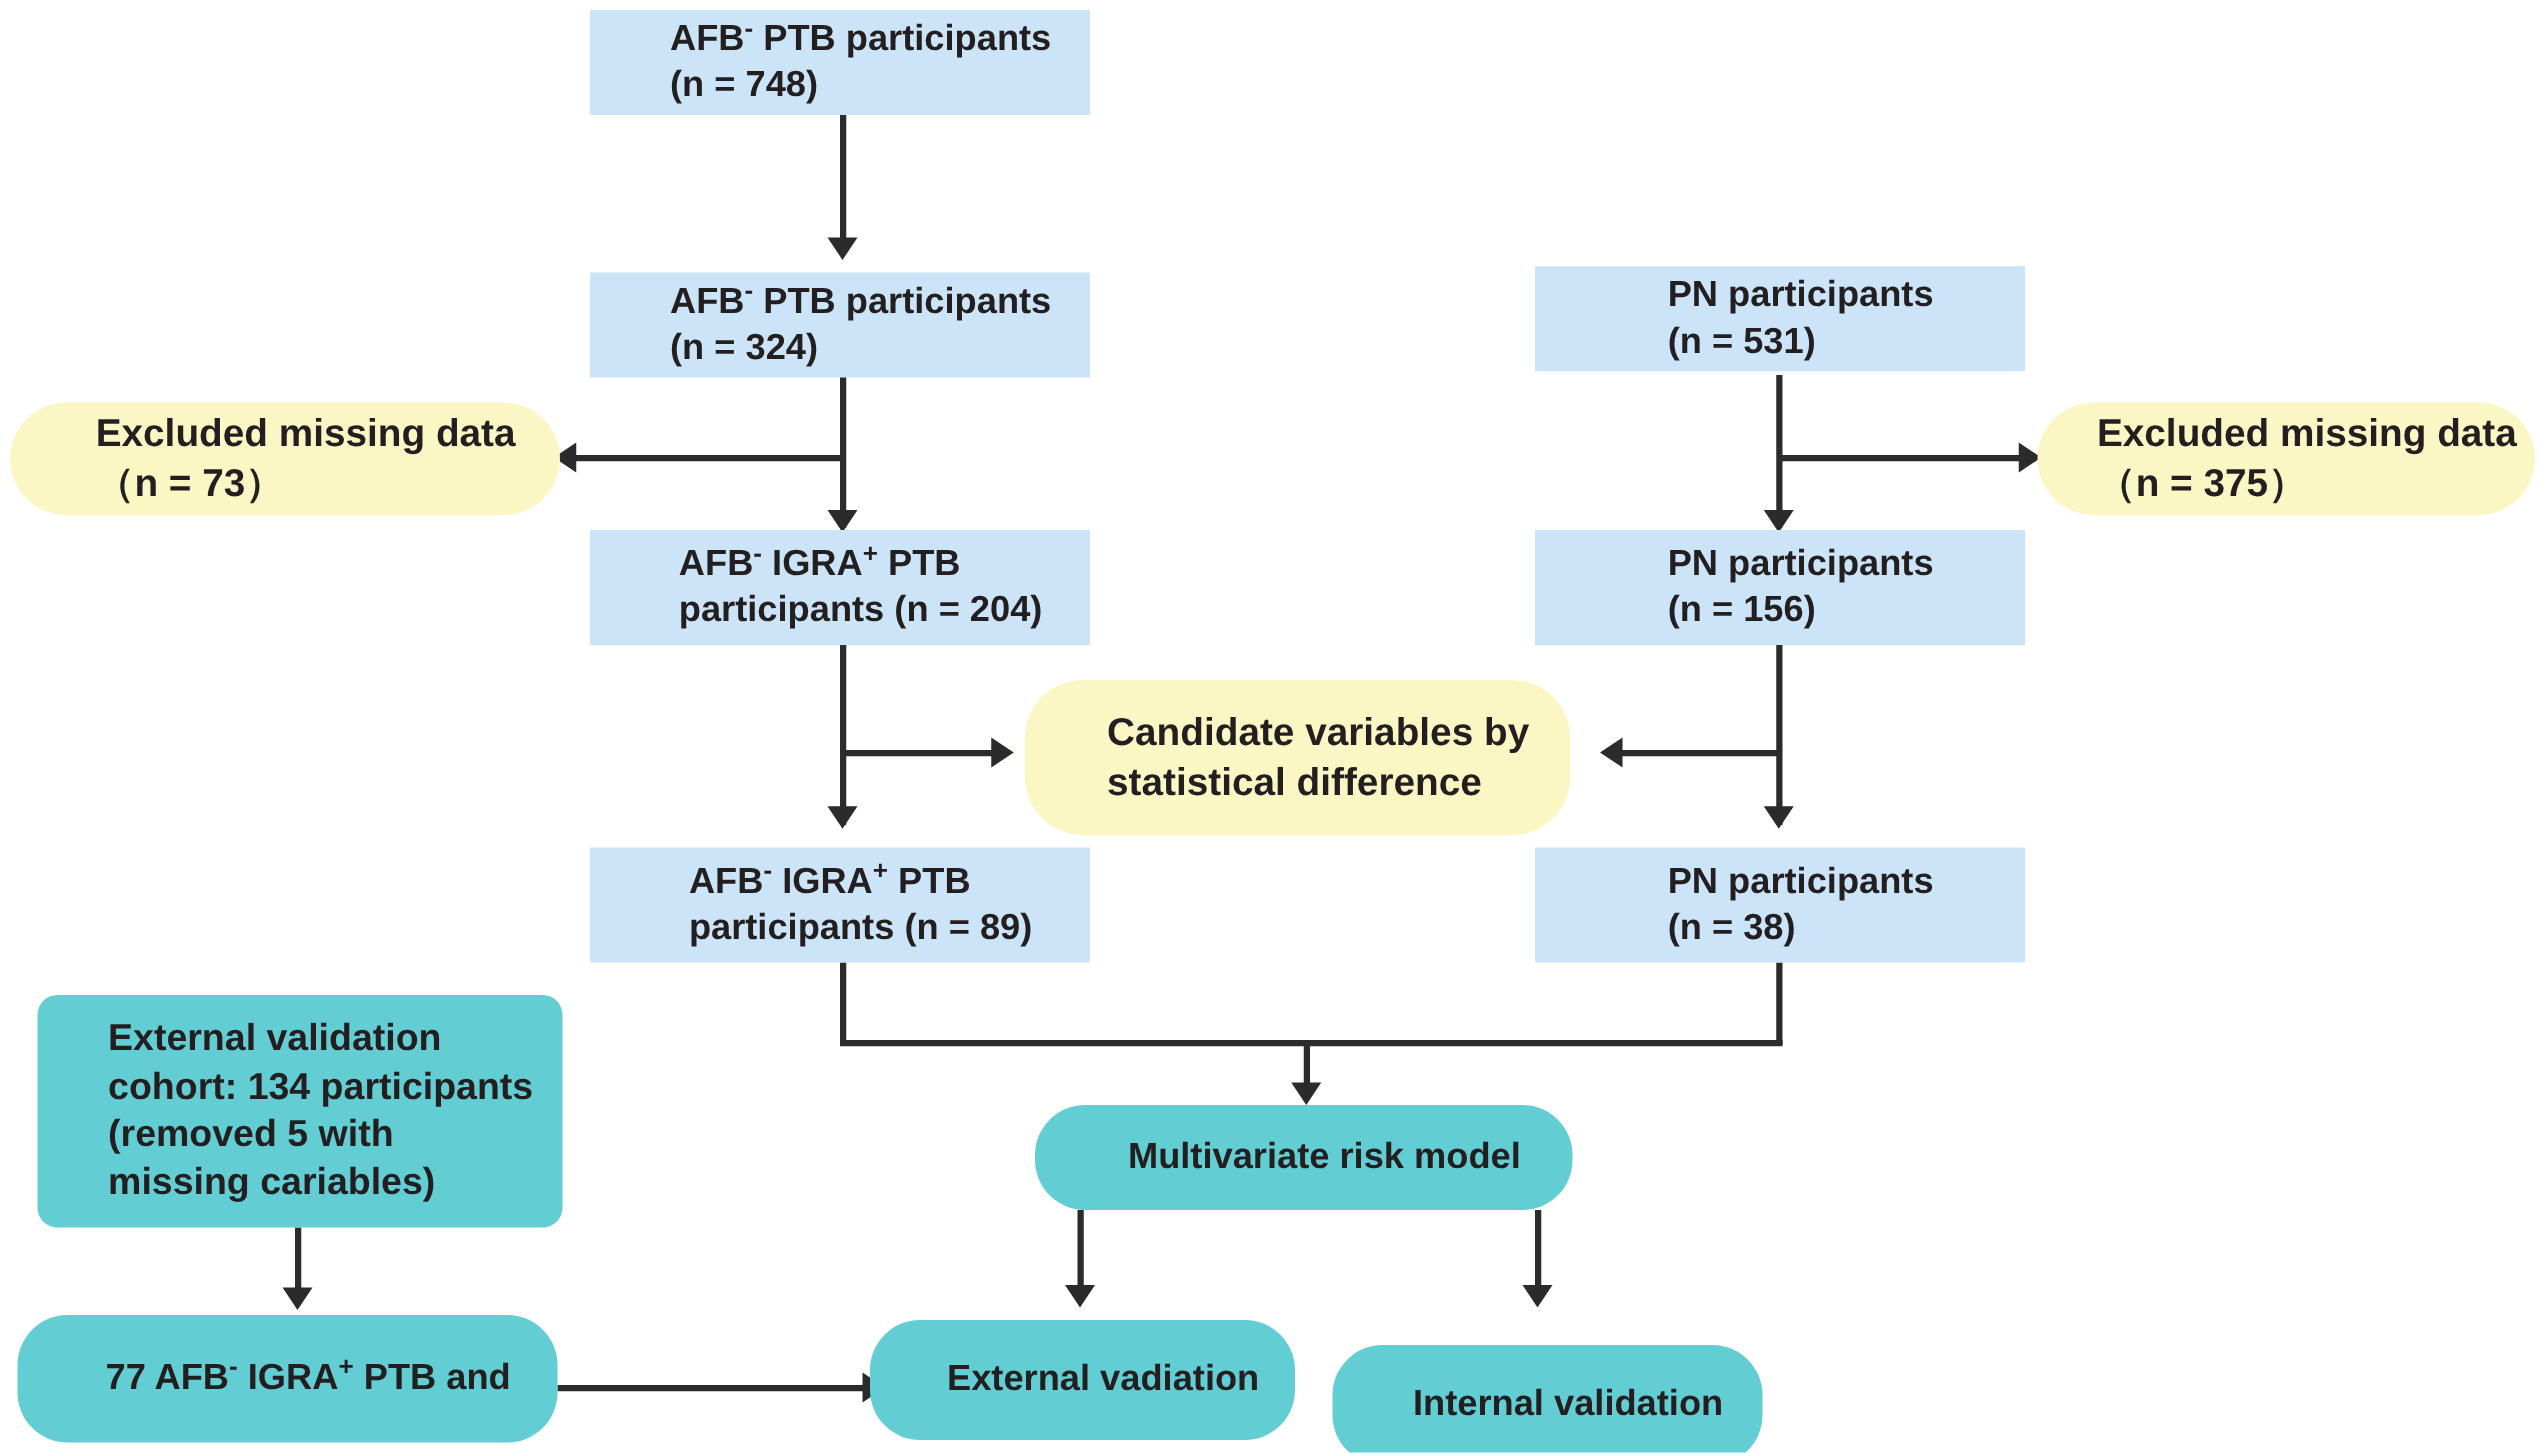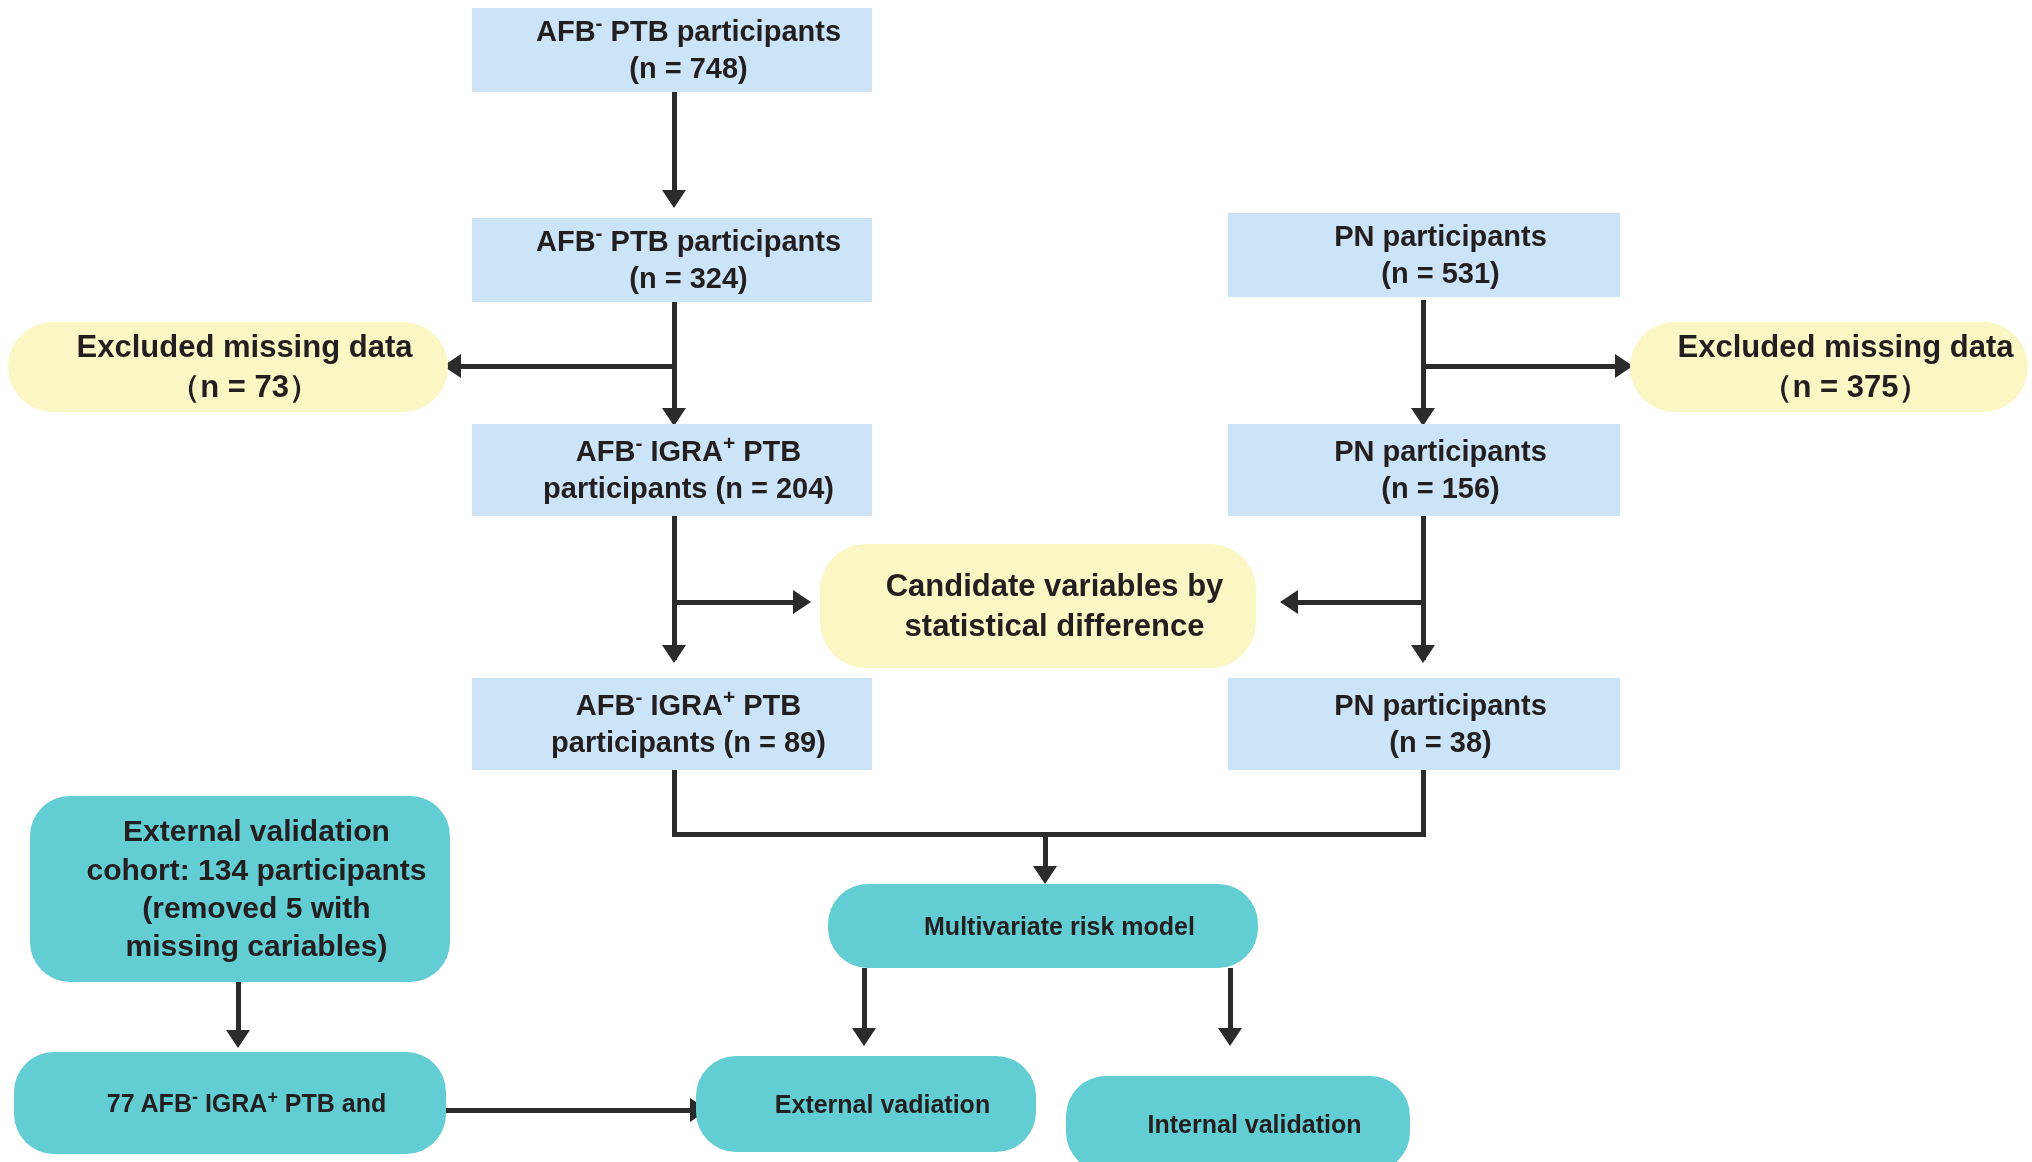--- a/index.html
+++ b/index.html
@@ -1,25 +1,25 @@
 <!DOCTYPE html>
 <html><head>
 <meta charset="utf-8">
 <style>
   html,body{margin:0;padding:0;background:#ffffff;}
   body{width:2032px;height:1162px;position:relative;overflow:hidden;
        font-family:"Liberation Sans","DejaVu Sans",sans-serif;}
   #stage{position:absolute;left:0;top:0;width:2032px;height:1162px;}
 
   .node{position:absolute;box-sizing:border-box;display:flex;
-        align-items:center;justify-content:center;text-align:center;
+        align-items:center;justify-content:center;
         font-weight:bold;color:#231f20;line-height:1.28;padding-left:33px;}
   .blue{background:#cce4f7;border-radius:0;font-size:29px;}
   .yellow{background:#fbf7c5;border-radius:46px;font-size:31px;}
-  .teal{background:#62cdd2;border-radius:40px;font-size:25px;}
+  .teal{background:#62cdd2;border-radius:40px;font-size:29px;}
   .node .txt{padding:0 10px;white-space:pre-line;}
 
   sup,sub{font-size:0.72em;line-height:0;font-weight:bold;}
   sup{vertical-align:super;}
 
   .conn{position:absolute;background:#2b2b2b;}
   .vline{width:5px;}
   .hline{height:5px;}
   .arrow{position:absolute;width:0;height:0;}
   .arrow-down{border-left:12px solid transparent;border-right:12px solid transparent;border-top:18px solid #2b2b2b;}
@@ -109,21 +109,21 @@
   </div>
 
   <div class="node blue" style="left:472px;top:678px;width:400px;height:92px;">
     <span class="txt"><span>AFB</span><sup>-</sup><span> IGRA</span><sup>+</sup><span> PTB</span><br><span>participants (n = 89)</span></span>
   </div>
 
   <div class="node blue" style="left:1228px;top:678px;width:392px;height:92px;">
     <span class="txt"><span>PN participants</span><br><span>(n = 38)</span></span>
   </div>
 
-  <div class="node teal" style="left:30px;top:796px;width:420px;height:186px;font-size:30px;">
+  <div class="node teal" style="left:30px;top:796px;width:420px;height:186px;font-size:30px;border-radius:16px;">
     <span class="txt"><span>External validation</span><br><span>cohort: 134 participants</span><br><span>(removed 5 with</span><br><span>missing cariables)</span></span>
   </div>
 
   <div class="node teal" style="left:828px;top:884px;width:430px;height:84px;">
     <span class="txt">Multivariate risk model</span>
   </div>
 
   <div class="node teal" style="left:14px;top:1052px;width:432px;height:102px;">
     <span class="txt"><span>77 AFB</span><sup>-</sup><span> IGRA</span><sup>+</sup><span> PTB and</span><br></span>
   </div>

